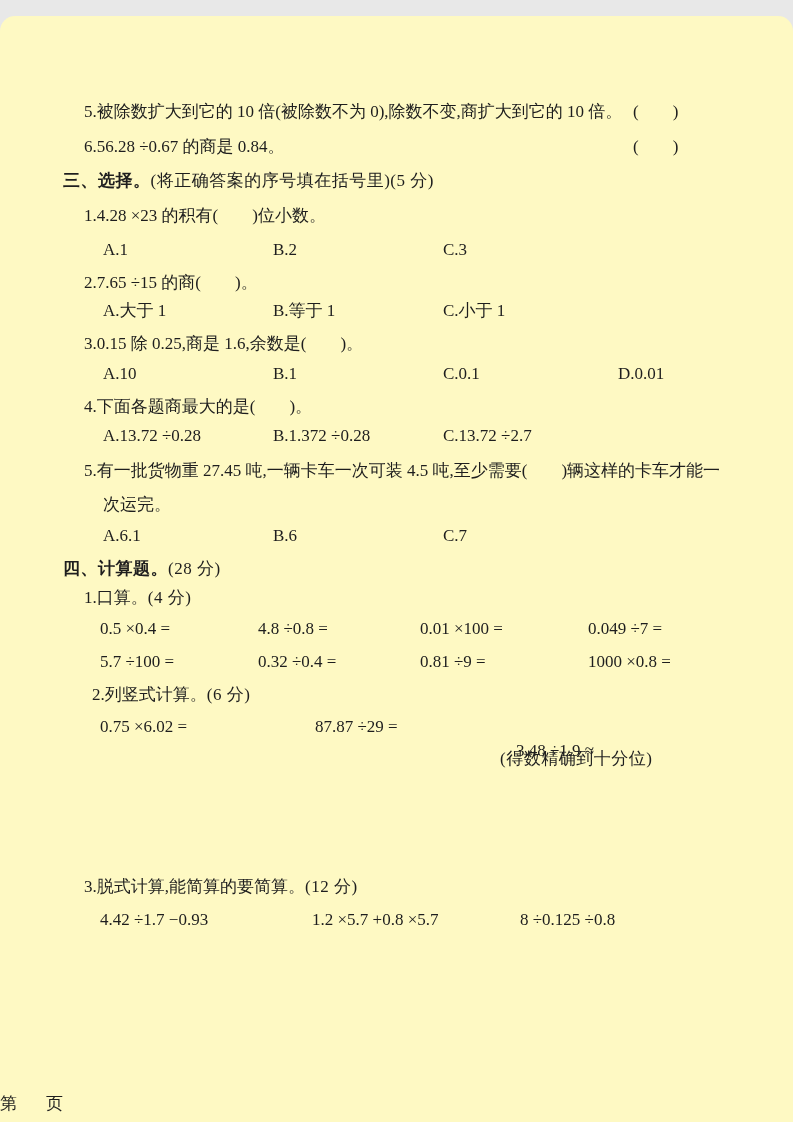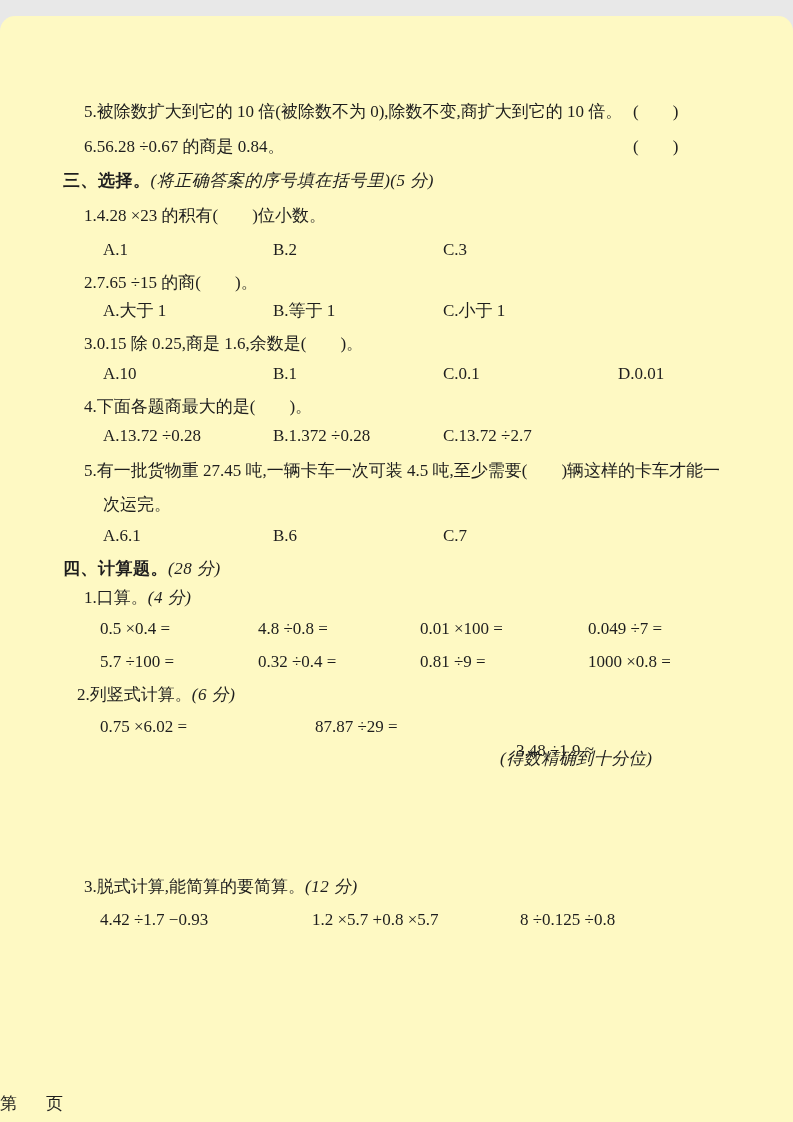--- a/index.html
+++ b/index.html
@@ -15,21 +15,20 @@
     overflow:hidden;
     border-radius:15px;
   }
   .abs{position:absolute;white-space:nowrap;}
   .hei{
     font-family:Liberation Mono, monospace;
     font-weight:700;
     letter-spacing:.5px;
   }
   .kai{
-    font-style:italic;
     letter-spacing:.5px;
   }
   .footer{
     position:absolute;left:0;top:1077px;width:100%;
     text-align:left;
     font-family:"Liberation Sans","DejaVu Sans",sans-serif;
     font-weight:500;
     letter-spacing:6px;
   }
 </style>
@@ -84,21 +83,21 @@
   </div>
   <div class="abs" style="left:100px;top:602px">0.5 ×0.4 =</div>
   <div class="abs" style="left:258px;top:602px">4.8 ÷0.8 =</div>
   <div class="abs" style="left:420px;top:602px">0.01 ×100 =</div>
   <div class="abs" style="left:588px;top:602px">0.049 ÷7 =</div>
   <div class="abs" style="left:100px;top:635px">5.7 ÷100 =</div>
   <div class="abs" style="left:258px;top:635px">0.32 ÷0.4 =</div>
   <div class="abs" style="left:420px;top:635px">0.81 ÷9 =</div>
   <div class="abs" style="left:588px;top:635px">1000 ×0.8 =</div>
 
-  <div class="abs" style="left:77px;top:668px">
+  <div class="abs" style="left:92px;top:668px">
     <span>2.列竖式计算。</span><span class="kai">(6 分)</span>
   </div>
   <div class="abs" style="left:100px;top:700px">0.75 ×6.02 =</div>
   <div class="abs" style="left:315px;top:700px">87.87 ÷29 =</div>
   <div class="abs" style="left:516px;top:724px">3.48 ÷1.9 ≈</div>
   <div class="abs kai" style="left:500px;top:732px">(得数精确到十分位)</div>
 
   <div class="abs" style="left:84px;top:860px">
     <span>3.脱式计算,能简算的要简算。</span><span class="kai">(12 分)</span>
   </div>

